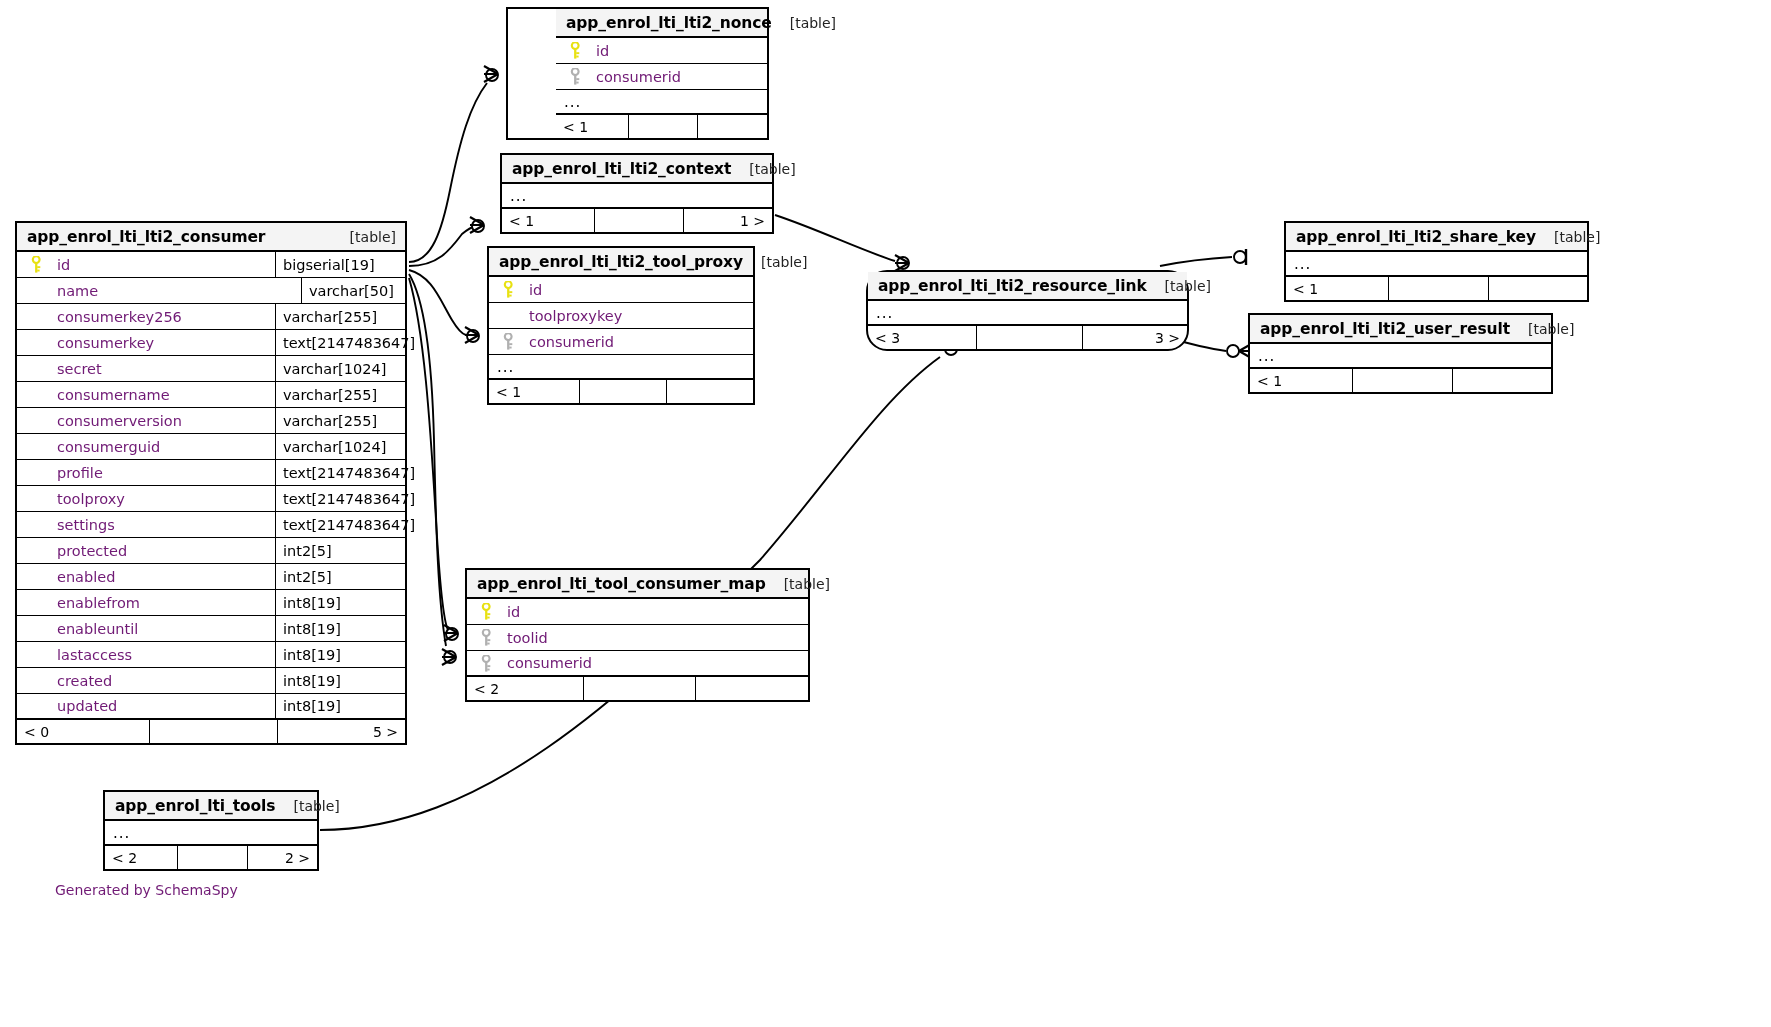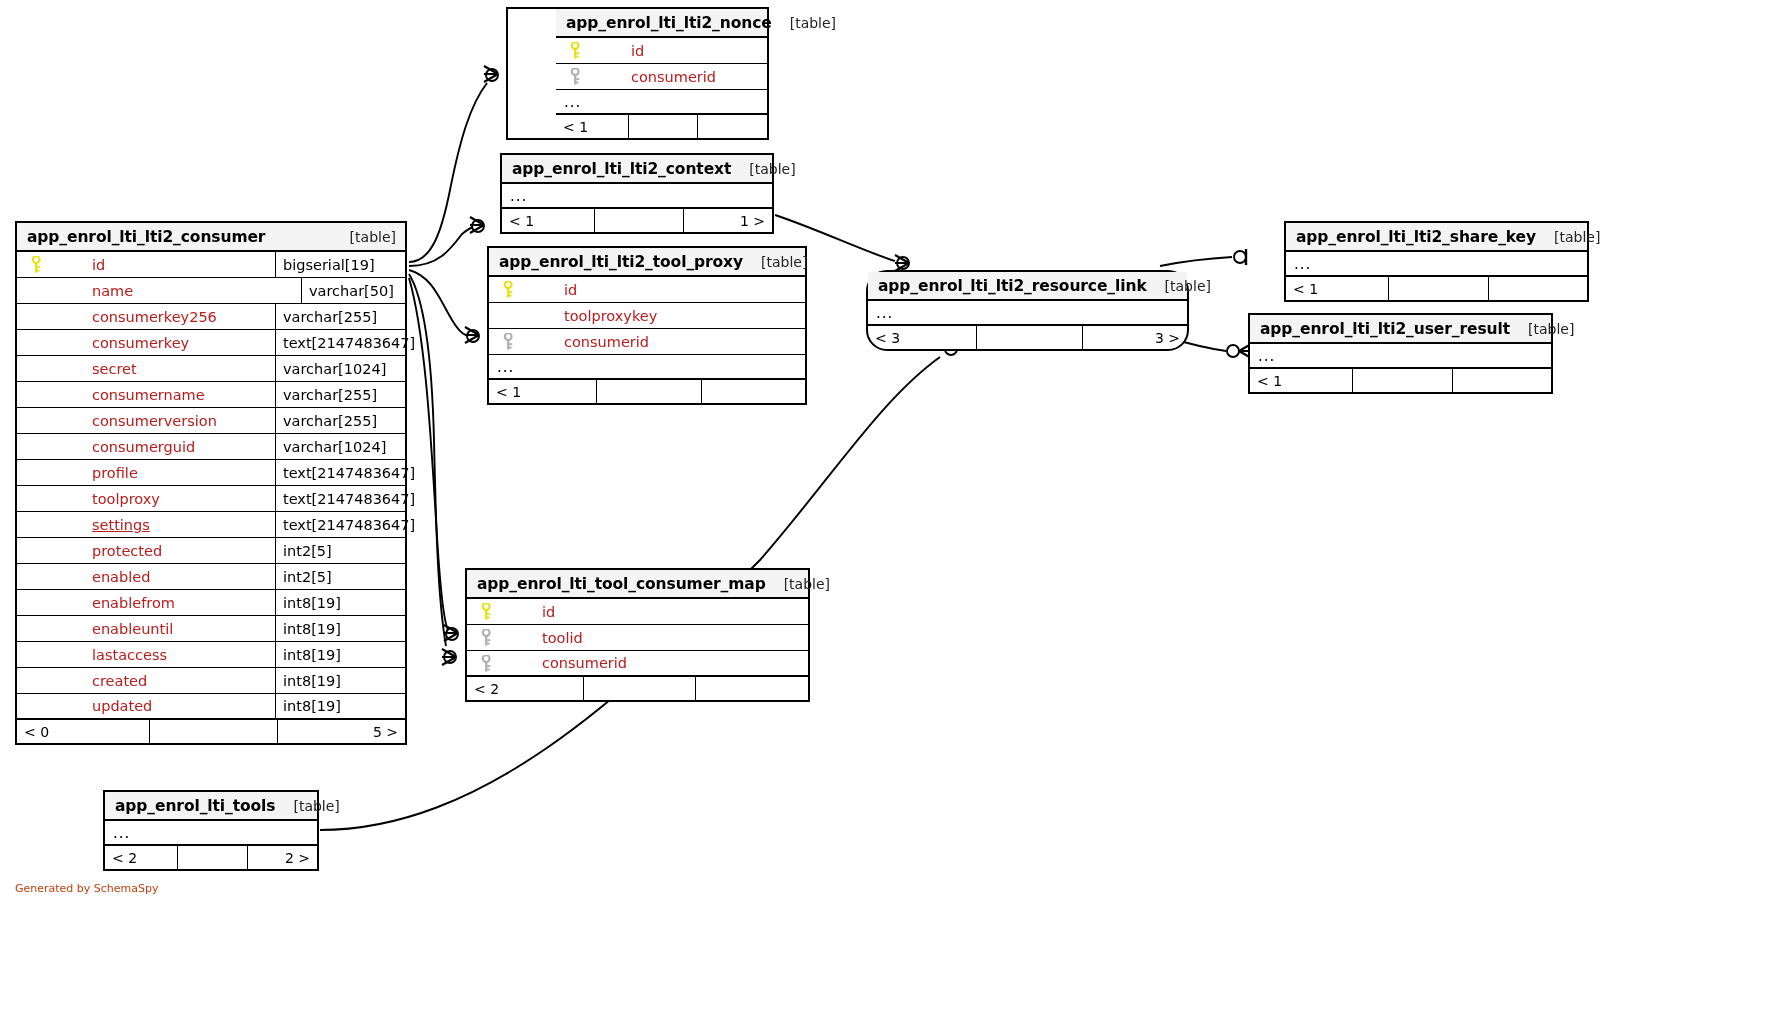--- a/index.html
+++ b/index.html
@@ -60,26 +60,25 @@
     border-bottom: 1px solid #000000;
     box-sizing: border-box;
     height: 26px;
   }
   .col-row.last { border-bottom: 2px solid #000000; }
   .col-name {
     flex: 1 1 auto;
     display: flex;
     align-items: center;
     font-size: 14.5px;
-    color: #b91c1c;
+    color: #701a75;
     padding-left: 8px;
     box-sizing: border-box;
     white-space: nowrap;
     overflow: hidden;
-    gap: 35px;
   }
   .col-type {
     flex: 0 0 auto;
     display: flex;
     align-items: center;
     font-size: 14.5px;
     color: #000000;
     padding-left: 7px;
     border-left: 1px solid #000000;
     box-sizing: border-box;
@@ -116,23 +115,24 @@
     box-sizing: border-box;
     padding: 0 7px;
     overflow: hidden;
     white-space: nowrap;
   }
   .foot-left   { flex: 1 1 34%; justify-content: flex-start; }
   .foot-mid    { flex: 1 1 33%; border-left: 1px solid #000000; }
   .foot-right  { flex: 1 1 33%; border-left: 1px solid #000000; justify-content: flex-end; }
   .gen-text {
     position: absolute;
-    font-size: 11px;
-    color: #c2410c;
+    font-size: 14px;
+    color: #701a75;
     white-space: nowrap;
+    margin-left: 40px;
   }
   .keyicon { display: block; }
 </style>
 </head>
 <body>
 
 <div id="canvas">
 
   <svg id="edges" viewBox="0 0 1771 1027" xmlns="http://www.w3.org/2000/svg">
     <defs>
@@ -288,21 +288,21 @@
         <div class="col-row">
           <div class="col-name">
             <span class="keyslot"></span>
             <span style="padding-left: 10px;">toolproxy</span>
           </div>
           <div class="col-type" style="width: 130px;">text[2147483647]</div>
         </div>
         <div class="col-row">
           <div class="col-name">
             <span class="keyslot"></span>
-            <span style="padding-left: 10px; text-decoration: underline;">settings</span>
+            <span style="padding-left: 10px;">settings</span>
           </div>
           <div class="col-type" style="width: 130px;">text[2147483647]</div>
         </div>
         <div class="col-row">
           <div class="col-name">
             <span class="keyslot"></span>
             <span style="padding-left: 10px;">protected</span>
           </div>
           <div class="col-type" style="width: 130px;">int2[5]</div>
         </div>
@@ -397,21 +397,21 @@
           <span class="tname">app_enrol_lti_lti2_context</span>
           <span class="ttag">[table]</span>
         </div>
         <div class="ellipsis-row">...</div>
         <div class="foot-row">
           <div class="foot-cell foot-left">&lt; 1</div>
           <div class="foot-cell foot-mid"></div>
           <div class="foot-cell foot-right">1 &gt;</div>
         </div>
       </div>
-      <div class="table-box" style="left: 487px; top: 246px; width: 320px;">
+      <div class="table-box" style="left: 487px; top: 246px; width: 268px;">
         <div class="tbl-title">
           <span class="tname">app_enrol_lti_lti2_tool_proxy</span>
           <span class="ttag">[table]</span>
         </div>
         <div class="col-row">
           <div class="col-name">
             <span class="keyslot">
               <svg width="11" height="17" viewBox="0 0 11 17" class="keyicon">
                 <circle cx="5.2" cy="3.6" r="3.4" fill="none" stroke="#e8e112" stroke-width="2.1"></circle>
                 <rect x="4.1" y="6.4" width="2.3" height="10.2" fill="#e8e112"></rect>

